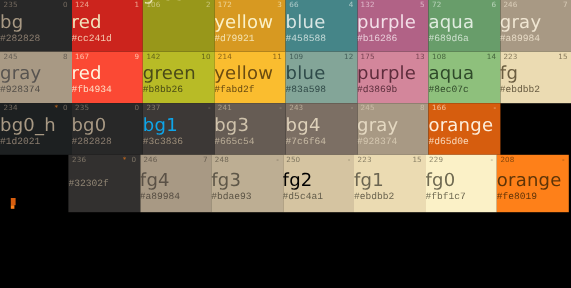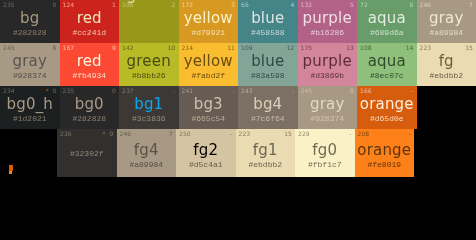--- a/index.html
+++ b/index.html
@@ -2,21 +2,21 @@
 <html><head>
 <meta charset="utf-8">
 <style>
   html,body{margin:0;padding:0;background:#000;}
   body{width:476px;height:177px;overflow:hidden;
        font-family:"DejaVu Sans","Liberation Sans",sans-serif;}
   #palette{position:relative;width:476px;height:177px;background:#000;}
 
   .row{position:absolute;left:0;display:flex;}
   .tile{position:relative;box-sizing:border-box;overflow:hidden;
-        display:flex;flex-direction:column;align-items:center;
+        display:flex;flex-direction:column;align-items:flex-start;
         justify-content:center;}
   .tile .idx-l,.tile .idx-r{position:absolute;top:1px;font-size:6px;
         line-height:7px;letter-spacing:0.1px;opacity:.72;
         font-family:"DejaVu Sans","Liberation Sans",sans-serif;}
   .tile .idx-l{left:3px;}
   .tile .idx-r{right:3px;}
   .tile .nm{font-size:15px;line-height:16px;margin-top:5px;
         font-weight:400;letter-spacing:.2px;}
   .tile .hx{font-size:8px;line-height:10px;margin-top:2px;
         font-family:Liberation Mono, monospace;
@@ -182,20 +182,26 @@
         <span class="idx-r" style="color: rgb(154, 142, 123);">0</span>
         <span class="idx-r mark" style="right: 11px;">*</span>
         <div class="hx" style="color: rgb(154, 142, 123);">#32302f</div>
       </div>
       <div class="tile" style="width: 59.5px; height: 48px; background: rgb(168, 153, 132);">
         <span class="idx-l" style="color: rgb(78, 70, 60);">246</span>
         <span class="idx-r" style="color: rgb(78, 70, 60);">7</span>
         <div class="nm" style="color: rgb(90, 81, 70);">fg4</div>
         <div class="hx" style="color: rgb(78, 70, 60);">#a89984</div>
       </div>
+      <div class="tile" style="width: 59.5px; height: 48px; background: rgb(189, 174, 147);">
+        <span class="idx-l" style="color: rgb(83, 76, 62);">248</span>
+        <span class="idx-r" style="color: rgb(83, 76, 62);">-</span>
+        <div class="nm" style="color: rgb(94, 87, 72);">fg3</div>
+        <div class="hx" style="color: rgb(83, 76, 62);">#bdae93</div>
+      </div>
       <div class="tile" style="width: 59.5px; height: 48px; background: rgb(213, 196, 161);">
         <span class="idx-l" style="color: rgb(89, 84, 67);">250</span>
         <span class="idx-r" style="color: rgb(89, 84, 67);">-</span>
         <div class="nm" style="color: #000000;">fg2</div>
         <div class="hx" style="color: rgb(89, 84, 67);">#d5c4a1</div>
       </div>
       <div class="tile" style="width: 59.5px; height: 48px; background: rgb(235, 219, 178);">
         <span class="idx-l" style="color: rgb(95, 89, 70);">223</span>
         <span class="idx-r" style="color: rgb(95, 89, 70);">15</span>
         <div class="nm" style="color: rgb(107, 101, 81);">fg1</div>

